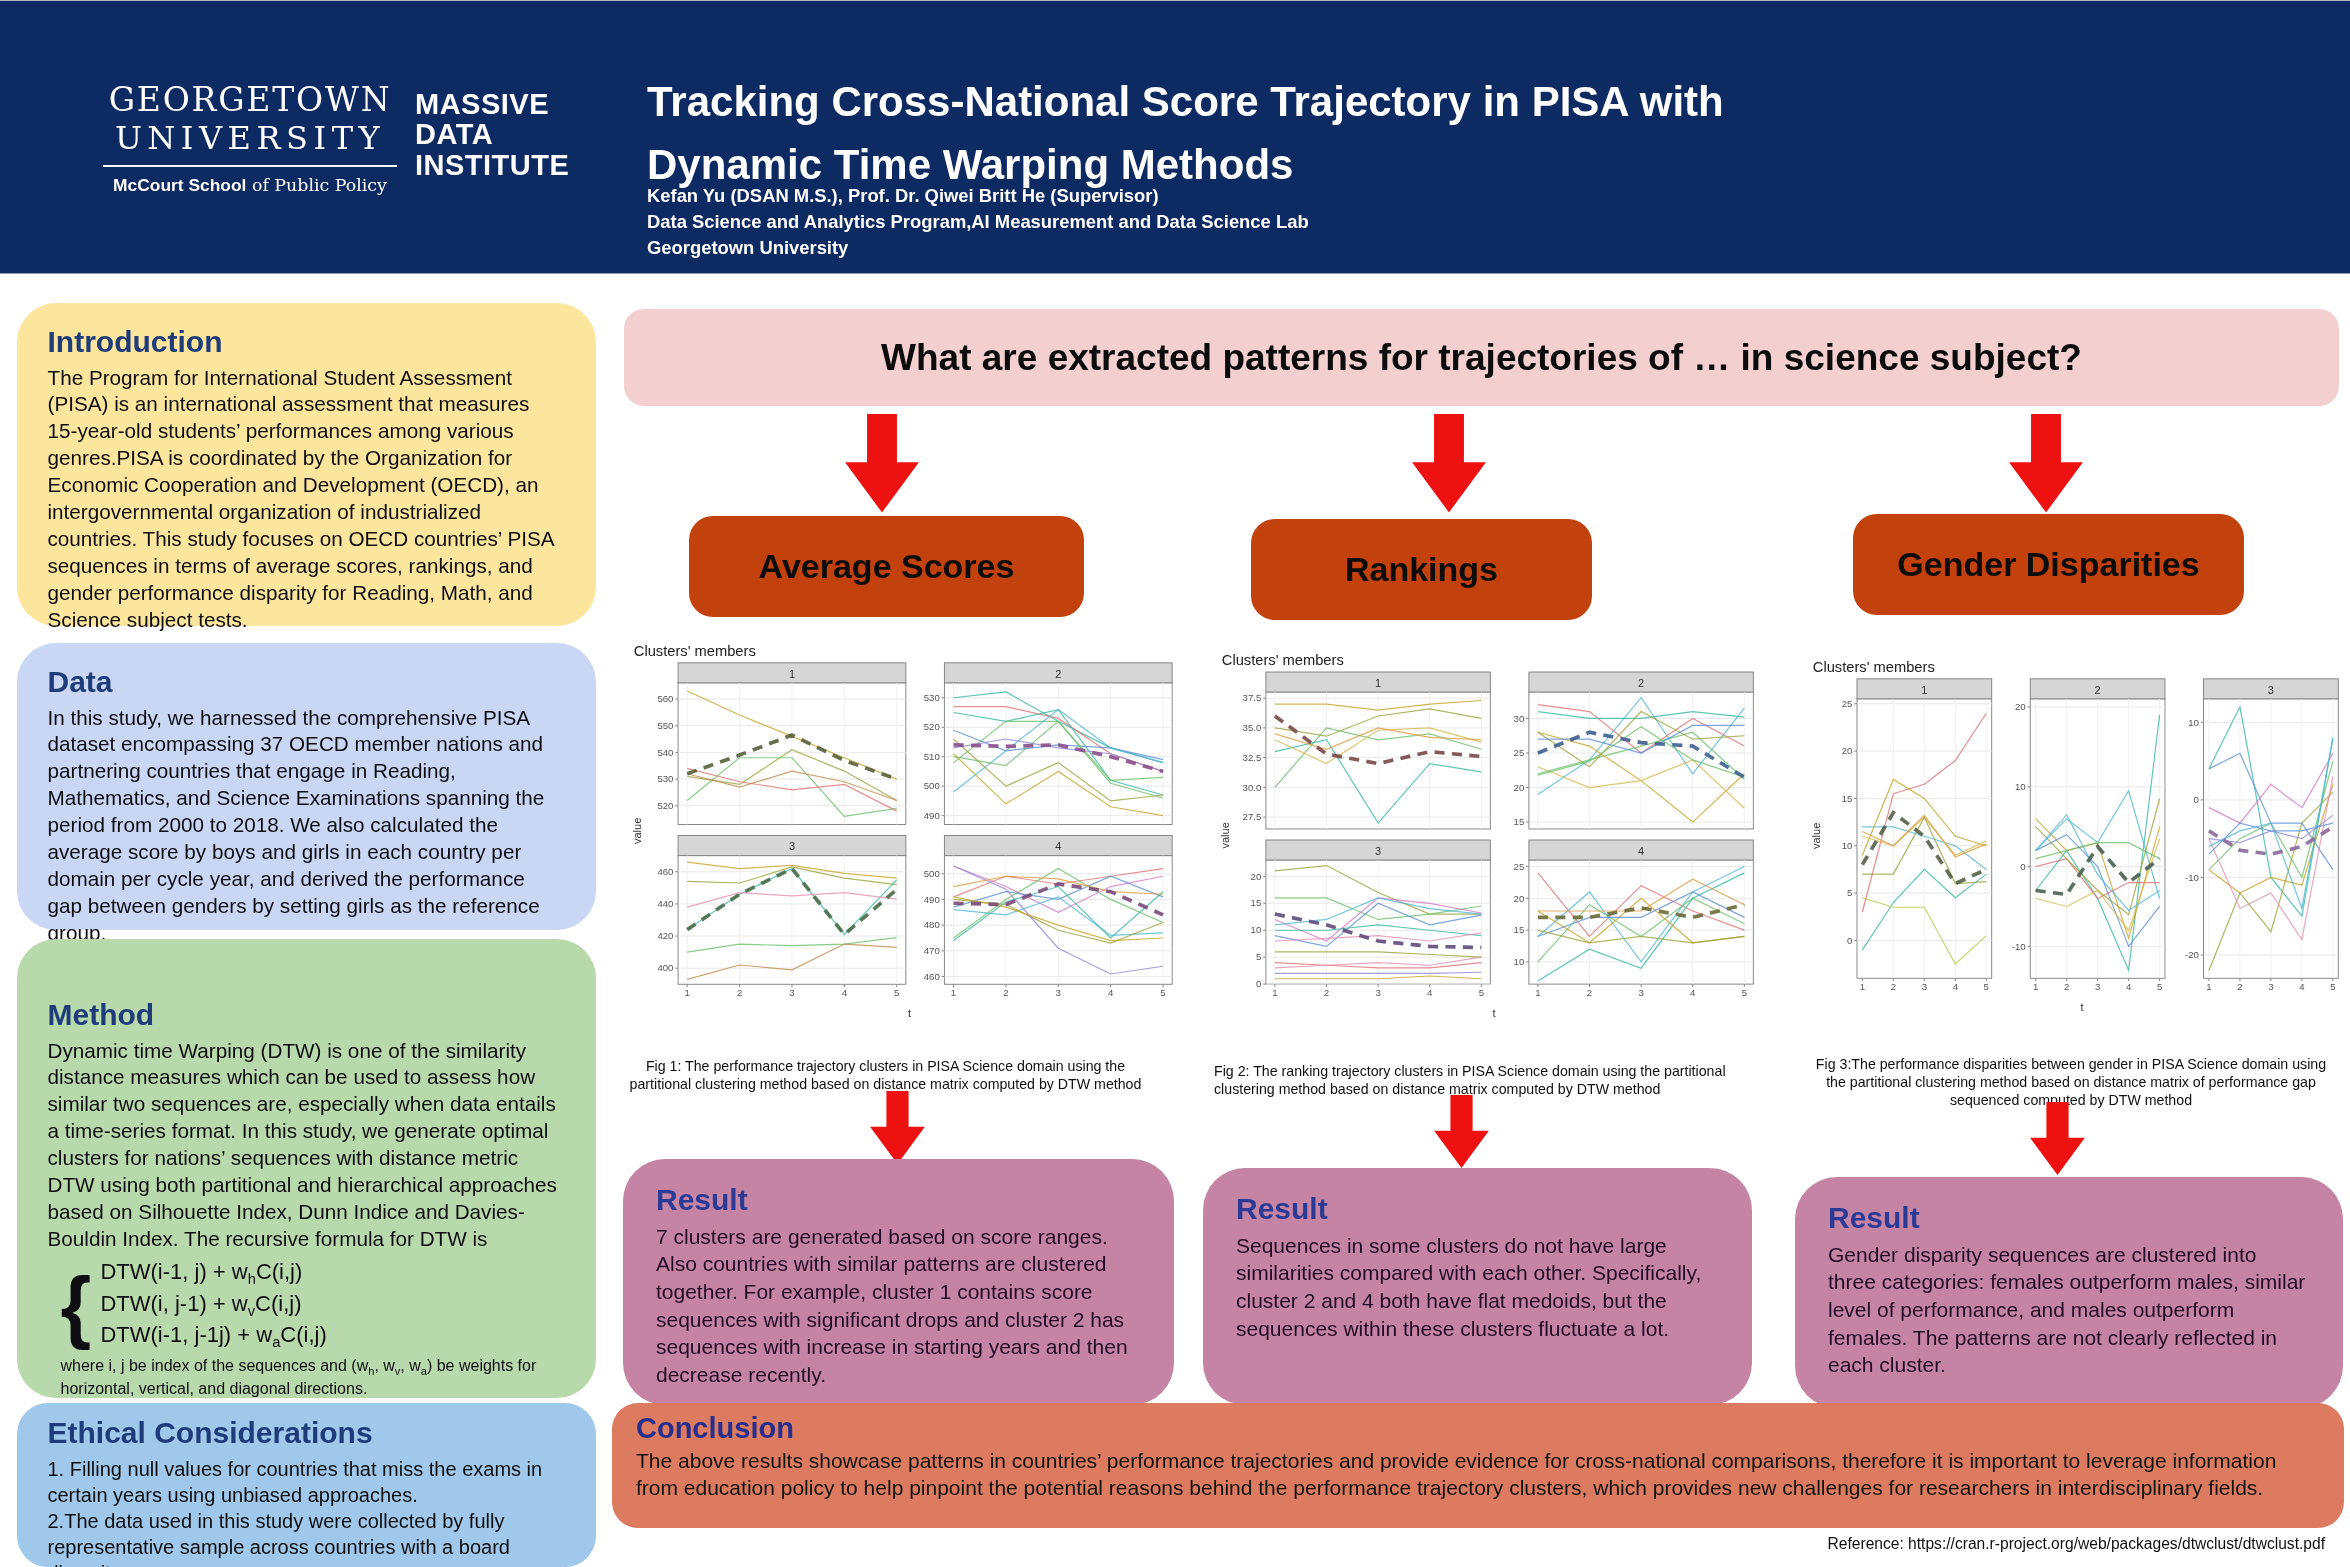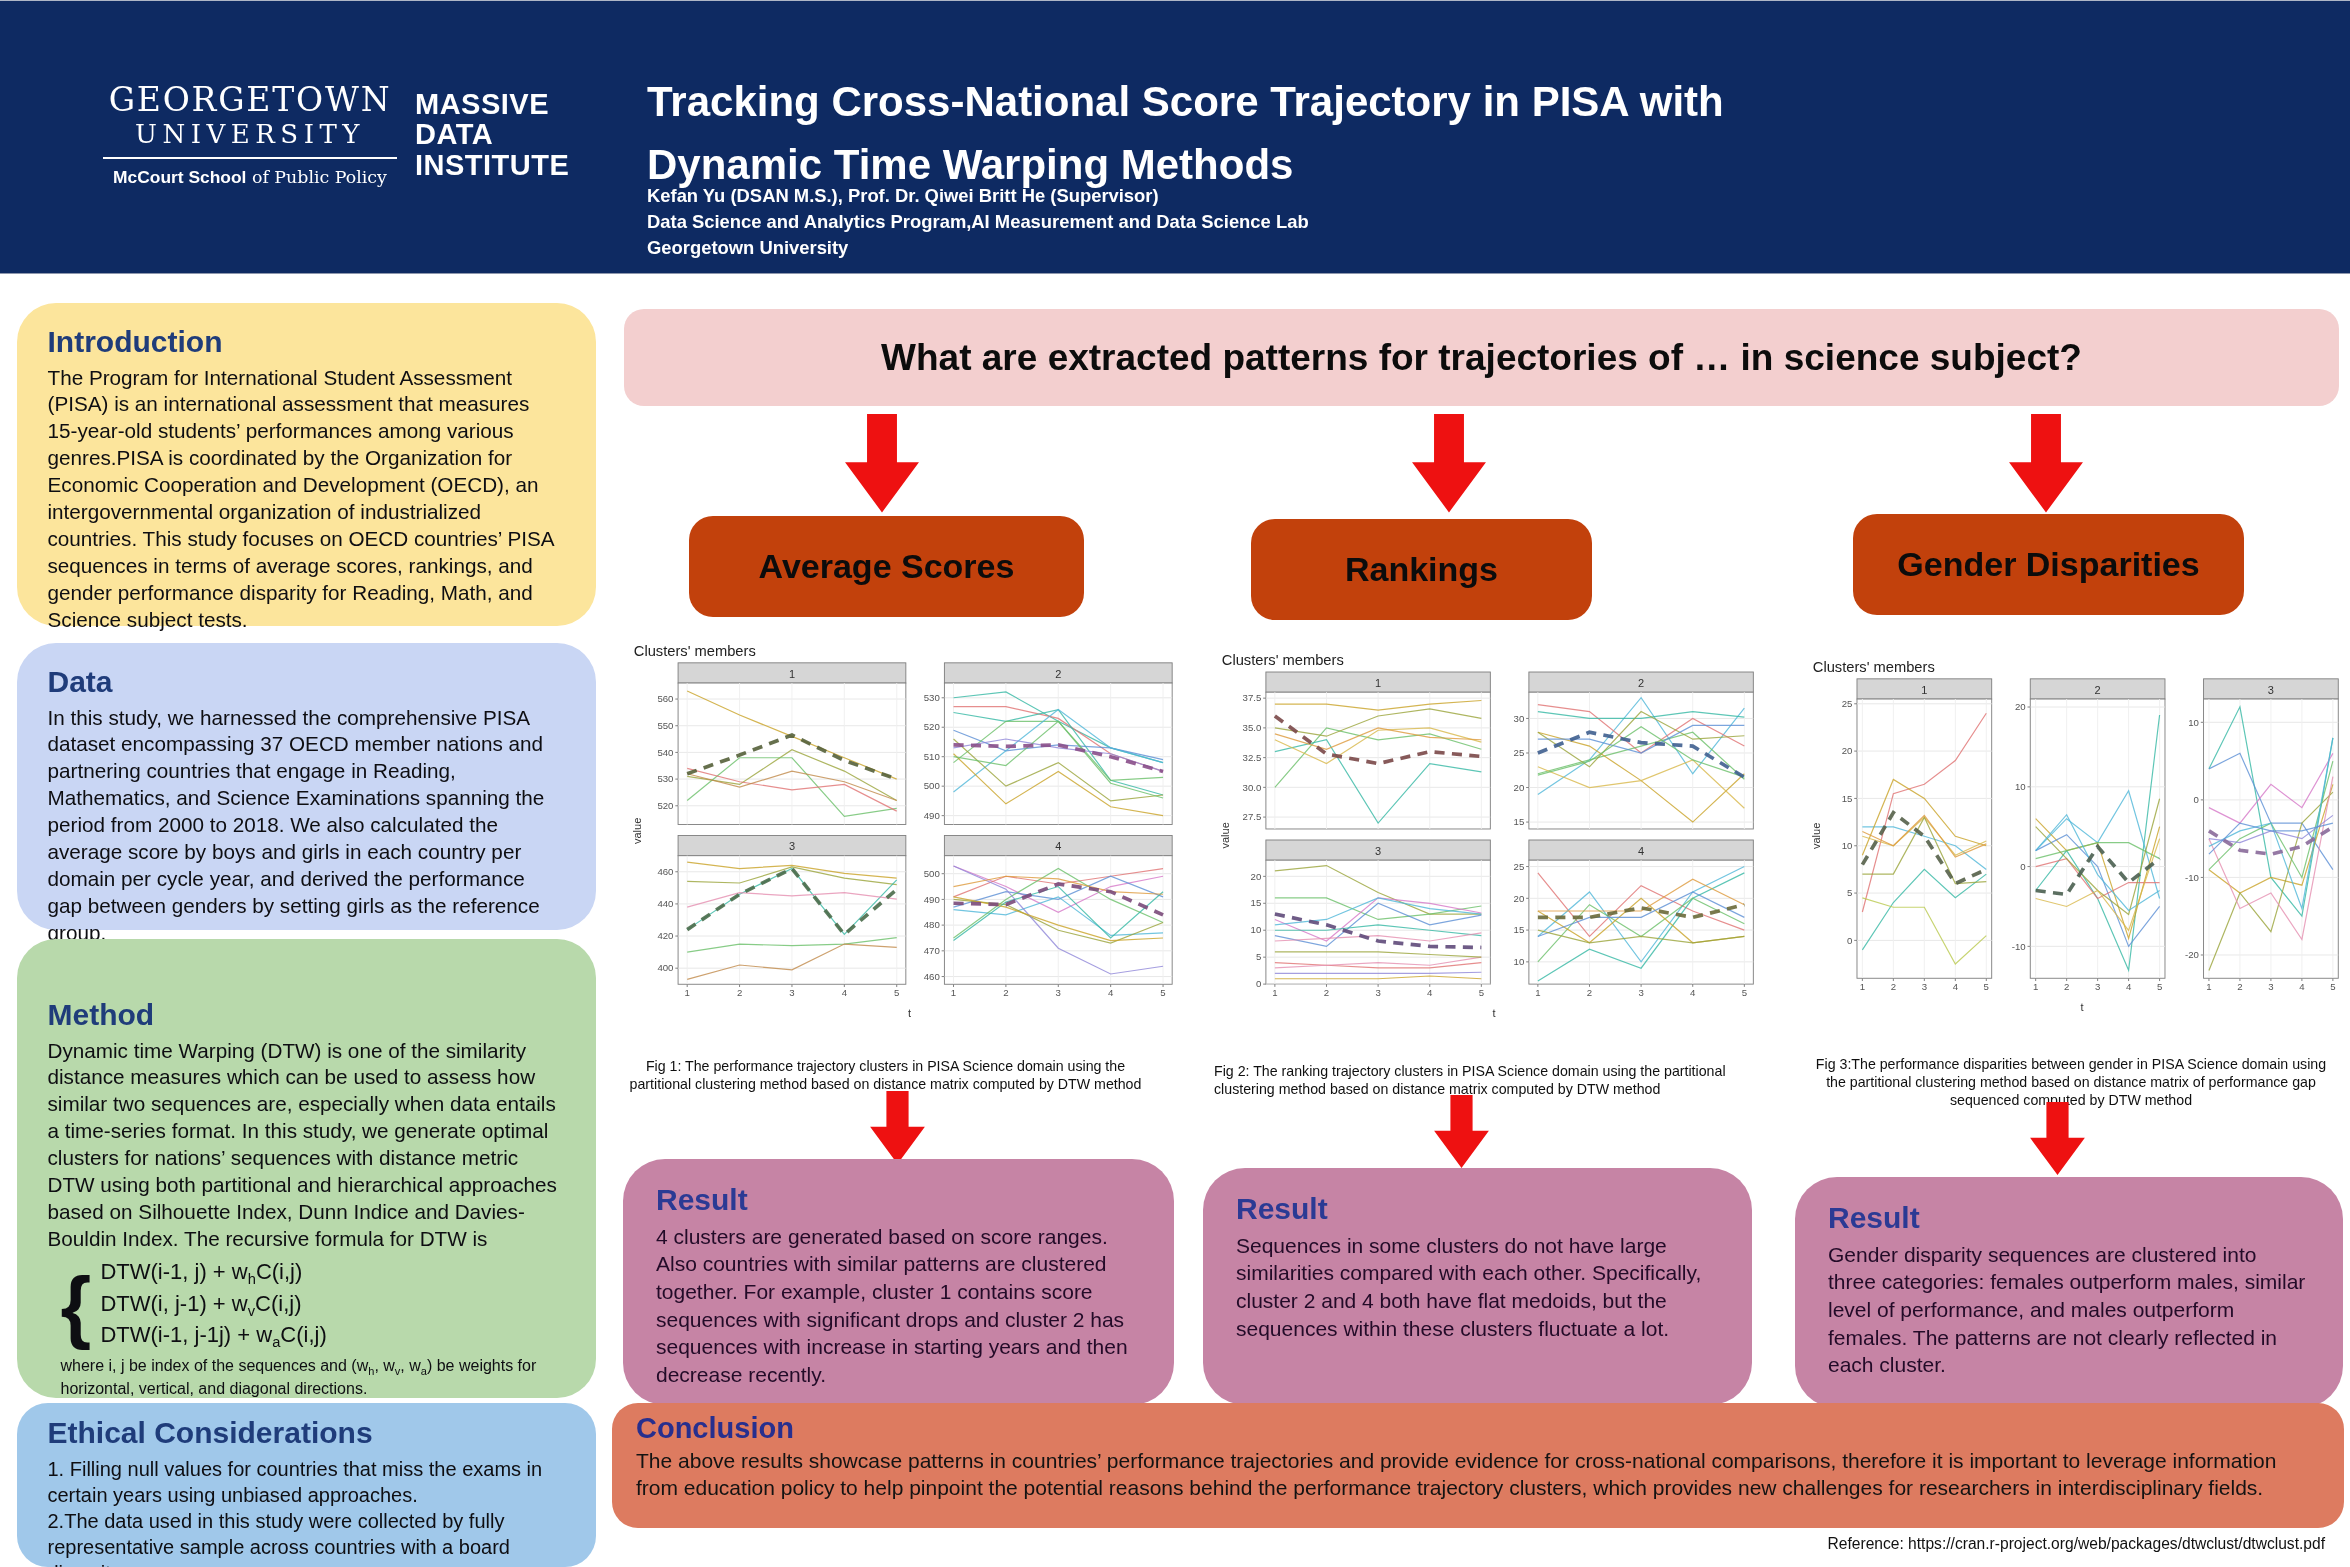--- a/index.html
+++ b/index.html
@@ -3,21 +3,21 @@
 <meta charset="utf-8">
 <style>
   html,body{margin:0;padding:0;background:#fff;}
   .poster{position:relative;width:2351px;height:1568px;background:#ffffff;
           font-family:"Liberation Sans",sans-serif;overflow:hidden;}
   
   .header{position:absolute;left:0;top:0;width:2351px;height:274px;background:#0e2a62;
           border-top:1.8px solid #aeb6c6;border-bottom:1.8px solid #8e97ad;box-sizing:border-box;}
   .gu-logo{position:absolute;left:103px;top:79px;width:294px;color:#fff;text-align:center;}
   .gu-name{font-family:"DejaVu Serif",serif;font-size:33px;letter-spacing:1.8px;}
-  .gu-univ{font-family:"DejaVu Serif",serif;font-size:26px;letter-spacing:5.5px;margin-top:0px;}
+  .gu-univ{font-family:"DejaVu Serif",serif;font-size:32px;letter-spacing:5.5px;margin-top:0px;}
   .gu-rule{border:none;border-top:2.8px solid #fff;margin:8.3px 0 7.3px 0;}
   .gu-school{font-size:17.4px;white-space:nowrap;}
   .gu-school .b{font-weight:bold;}
   .gu-school .i{font-family:"DejaVu Serif",serif;}
   .mdi-logo{position:absolute;left:415px;top:88px;color:#fff;font-weight:bold;
             font-size:29px;line-height:1.05;letter-spacing:0.5px;}
   .title{position:absolute;left:647px;top:37px;color:#fff;font-weight:bold;font-size:42px;line-height:1.5;margin-top:32px;}
   .authors{position:absolute;left:647px;top:182px;color:#fff;font-weight:bold;font-size:18.4px;line-height:1.42;}
   
   .box{position:absolute;box-sizing:border-box;border-radius:39px;padding:22px 31px;}
@@ -578,21 +578,21 @@
     </svg>
   <svg class="arrow" style="left:1422px;top:1095px" width="79" height="75" viewBox="0 0 100 115">
       <polygon points="33,0 67,0 67,55 92,55 50,112 8,55 33,55" fill="#ee1111"></polygon>
     </svg>
   <svg class="arrow" style="left:2018px;top:1102px" width="79" height="75" viewBox="0 0 100 115">
       <polygon points="33,0 67,0 67,55 92,55 50,112 8,55 33,55" fill="#ee1111"></polygon>
     </svg>
 
   <div class="result" style="left:623px;top:1159px;width:551px;height:246px">
     <h2>Result</h2>
-    <div class="body">4 clusters are generated based on score ranges. Also countries with similar patterns are clustered together. For example, cluster 1 contains score sequences with significant drops and cluster 2 has sequences with increase in starting years and then decrease recently.</div>
+    <div class="body">7 clusters are generated based on score ranges. Also countries with similar patterns are clustered together. For example, cluster 1 contains score sequences with significant drops and cluster 2 has sequences with increase in starting years and then decrease recently.</div>
   </div>
   <div class="result" style="left:1203px;top:1168px;width:549px;height:237px">
     <h2>Result</h2>
     <div class="body">Sequences in some clusters do not have large similarities compared with each other. Specifically, cluster 2 and 4 both have flat medoids, but the sequences within these clusters fluctuate a lot.</div>
   </div>
   <div class="result" style="left:1795px;top:1177px;width:548px;height:231px">
     <h2>Result</h2>
     <div class="body">Gender disparity sequences are clustered into three categories: females outperform males, similar level of performance, and males outperform females. The patterns are not clearly reflected in each cluster.</div>
   </div>
 

